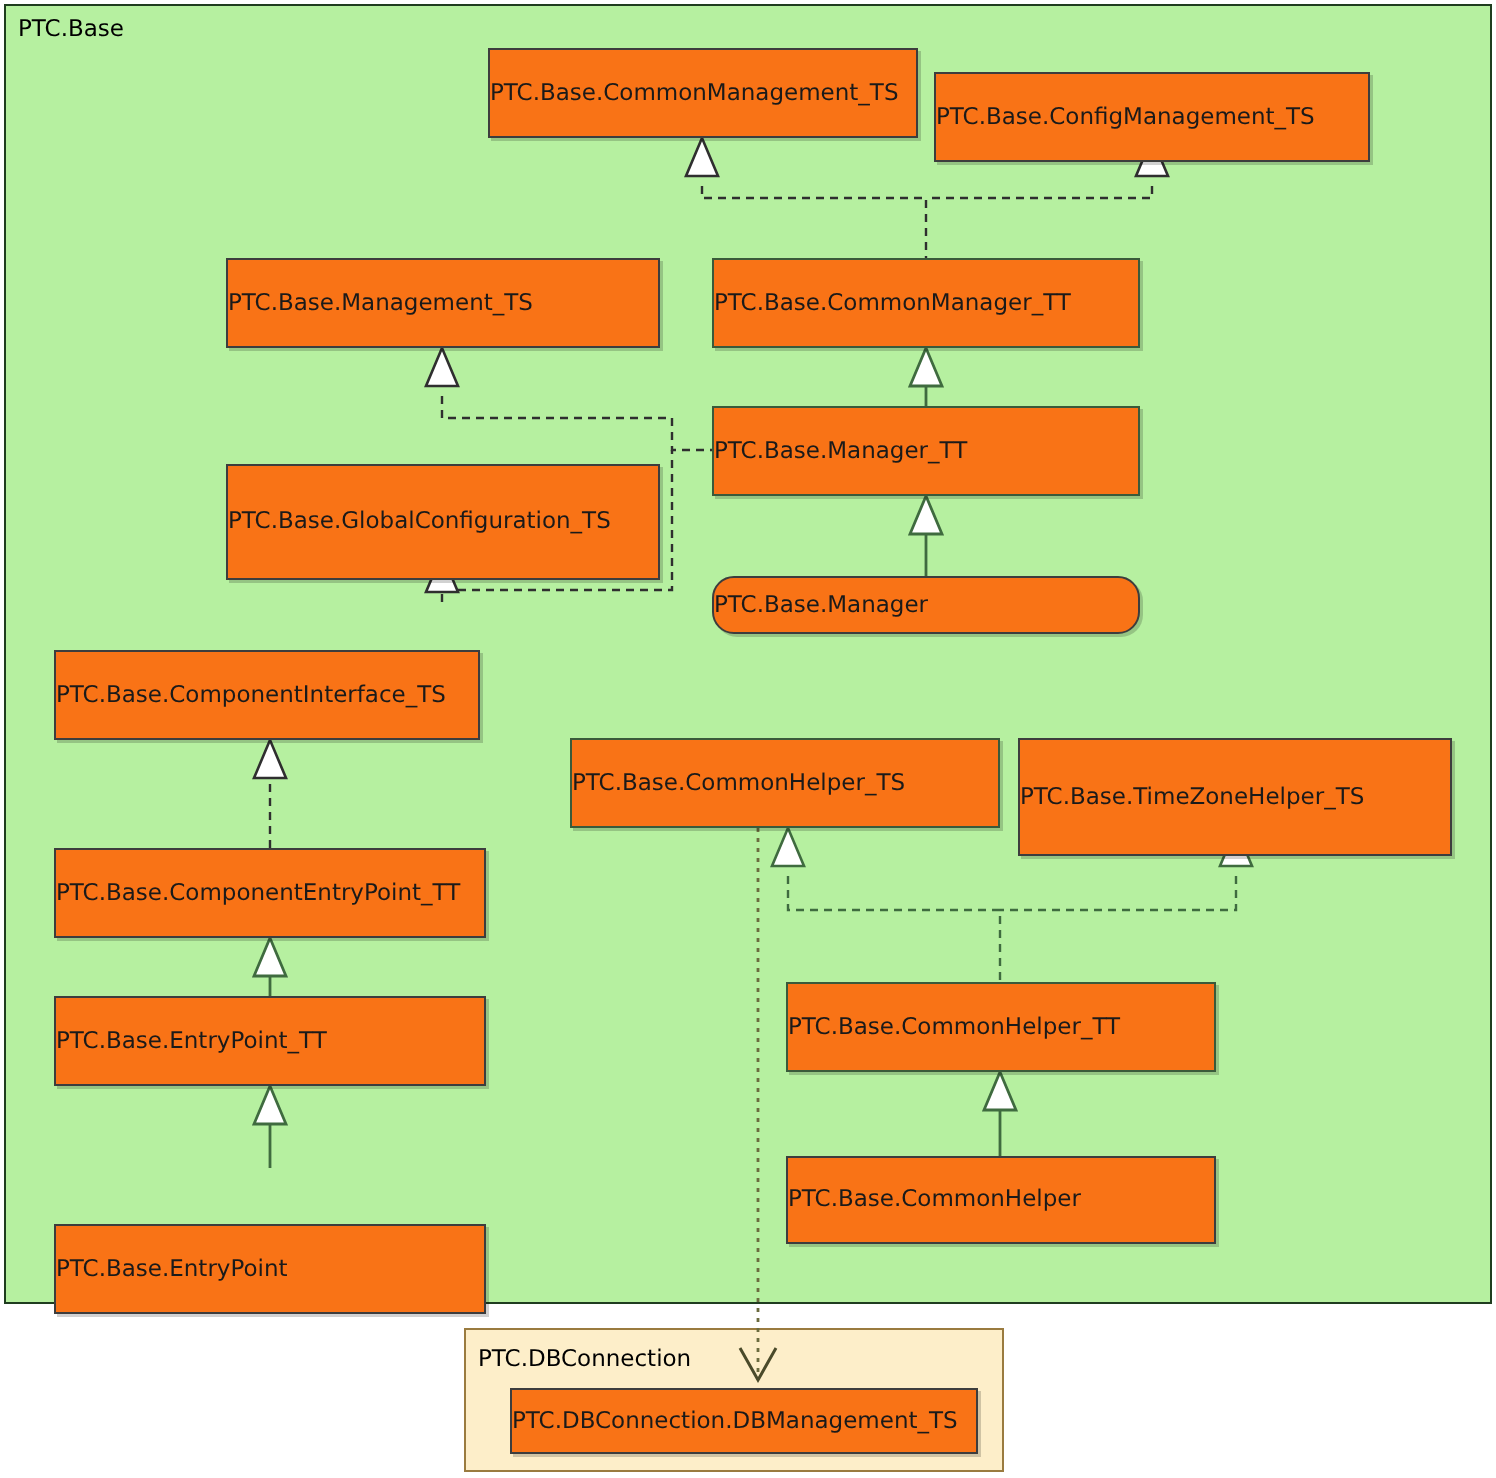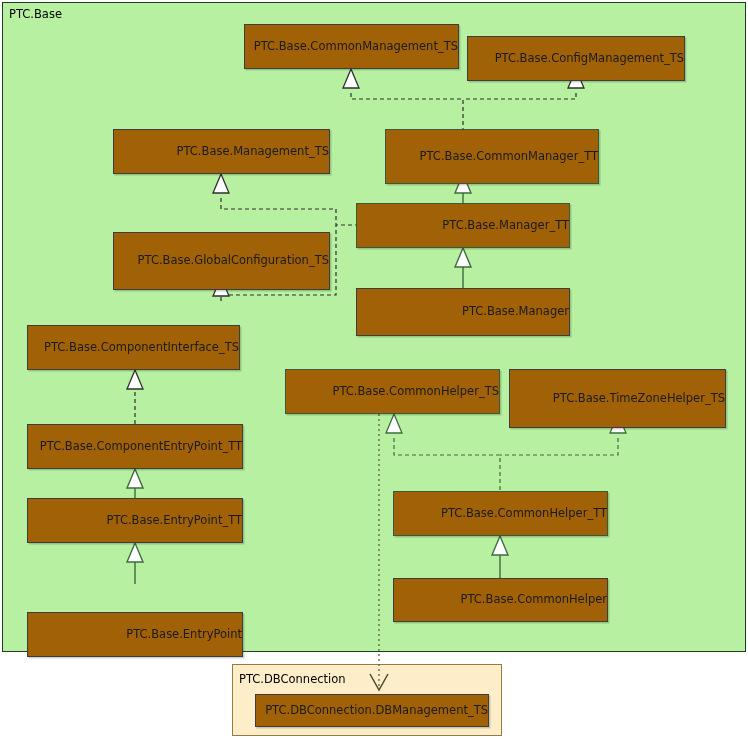--- a/index.html
+++ b/index.html
@@ -38,25 +38,25 @@
     font-weight: normal;
     font-size: 11.5px;
     color: #000000;
     white-space: nowrap;
     letter-spacing: 0px;
   }
   
   .cls {
     position: absolute;
     box-sizing: border-box;
-    background: #a16207;
+    background: #f97316;
     border: 1.4px solid #3d3d3d;
     display: flex;
     align-items: center;
-    justify-content: flex-end;
+    justify-content: flex-start;
     box-shadow: 1.5px 1.5px 0 rgba(0,0,0,0.18);
   }
   .cls-label {
     font-size: 11.5px;
     color: #1a1a1a;
     white-space: nowrap;
     line-height: 1;
     text-align: center;
   }
   .cls.green-edge { border-color: #3a5a3a; }
@@ -141,30 +141,30 @@
 
   <div class="cls" style="left: 244px; top: 24px; width: 215px; height: 45px; z-index: 3;">
     <span class="cls-label">PTC.Base.CommonManagement_TS</span>
   </div>
   <div class="cls" style="left: 467px; top: 24px; width: 218px; height: 45px; z-index: 3; margin-top: 12px;">
     <span class="cls-label">PTC.Base.ConfigManagement_TS</span>
   </div>
   <div class="cls" style="left: 113px; top: 129px; width: 217px; height: 45px; z-index: 3;">
     <span class="cls-label">PTC.Base.Management_TS</span>
   </div>
-  <div class="cls green-edge" style="left: 356px; top: 129px; width: 214px; height: 55px; z-index: 3; margin-left: 29px;">
+  <div class="cls green-edge" style="left: 356px; top: 129px; width: 214px; height: 45px; z-index: 3;">
     <span class="cls-label">PTC.Base.CommonManager_TT</span>
   </div>
   <div class="cls" style="left: 113px; top: 232px; width: 217px; height: 58px; z-index: 3;">
     <span class="cls-label">PTC.Base.GlobalConfiguration_TS</span>
   </div>
-  <div class="cls green-edge" style="left: 356px; top: 203px; width: 214px; height: 45px; z-index: 3; padding-left: 12px;">
+  <div class="cls green-edge" style="left: 356px; top: 203px; width: 214px; height: 45px; z-index: 3;">
     <span class="cls-label">PTC.Base.Manager_TT</span>
   </div>
-  <div class="cls" style="left: 356px; top: 288px; width: 214px; height: 48px; z-index: 3;">
+  <div class="cls" style="left: 356px; top: 288px; width: 214px; height: 29px; z-index: 3; border-radius: 11px;">
     <span class="cls-label">PTC.Base.Manager</span>
   </div>
   <div class="cls" style="left: 27px; top: 325px; width: 213px; height: 45px; z-index: 3;">
     <span class="cls-label">PTC.Base.ComponentInterface_TS</span>
   </div>
   <div class="cls green-edge" style="left: 285px; top: 369px; width: 215px; height: 45px; z-index: 3;">
     <span class="cls-label">PTC.Base.CommonHelper_TS</span>
   </div>
   <div class="cls" style="left: 509px; top: 369px; width: 217px; height: 59px; z-index: 3;">
     <span class="cls-label">PTC.Base.TimeZoneHelper_TS</span>

